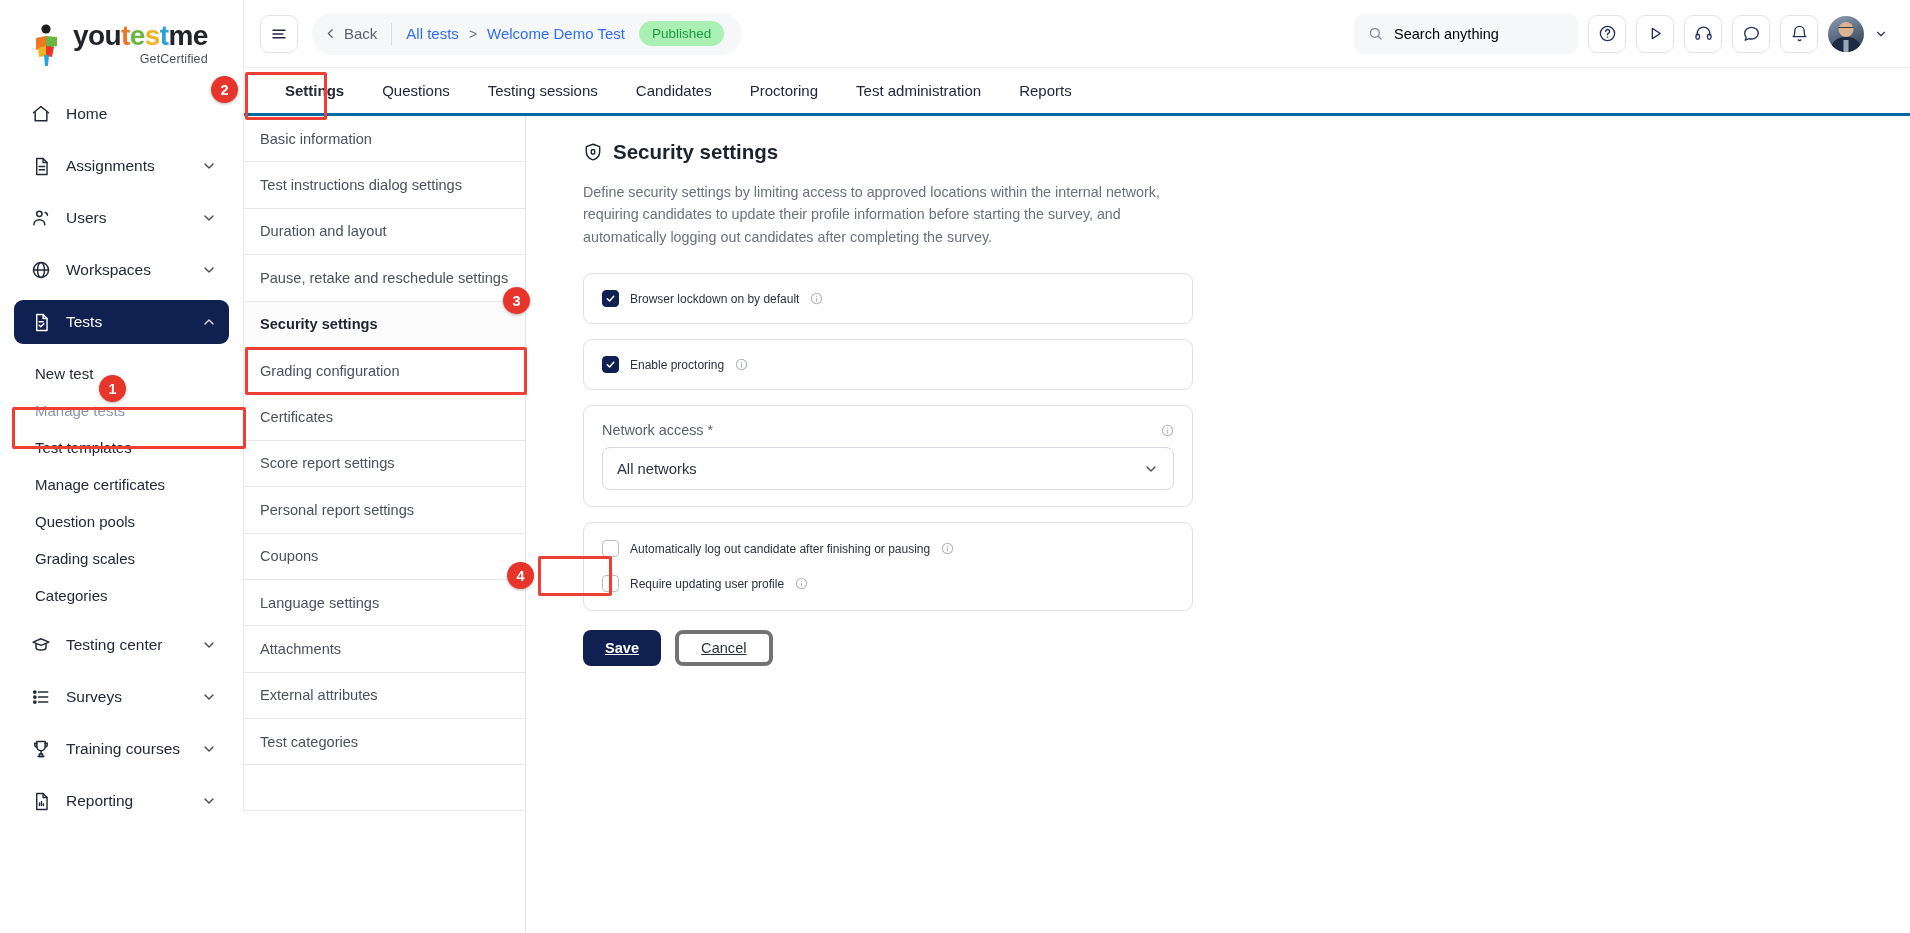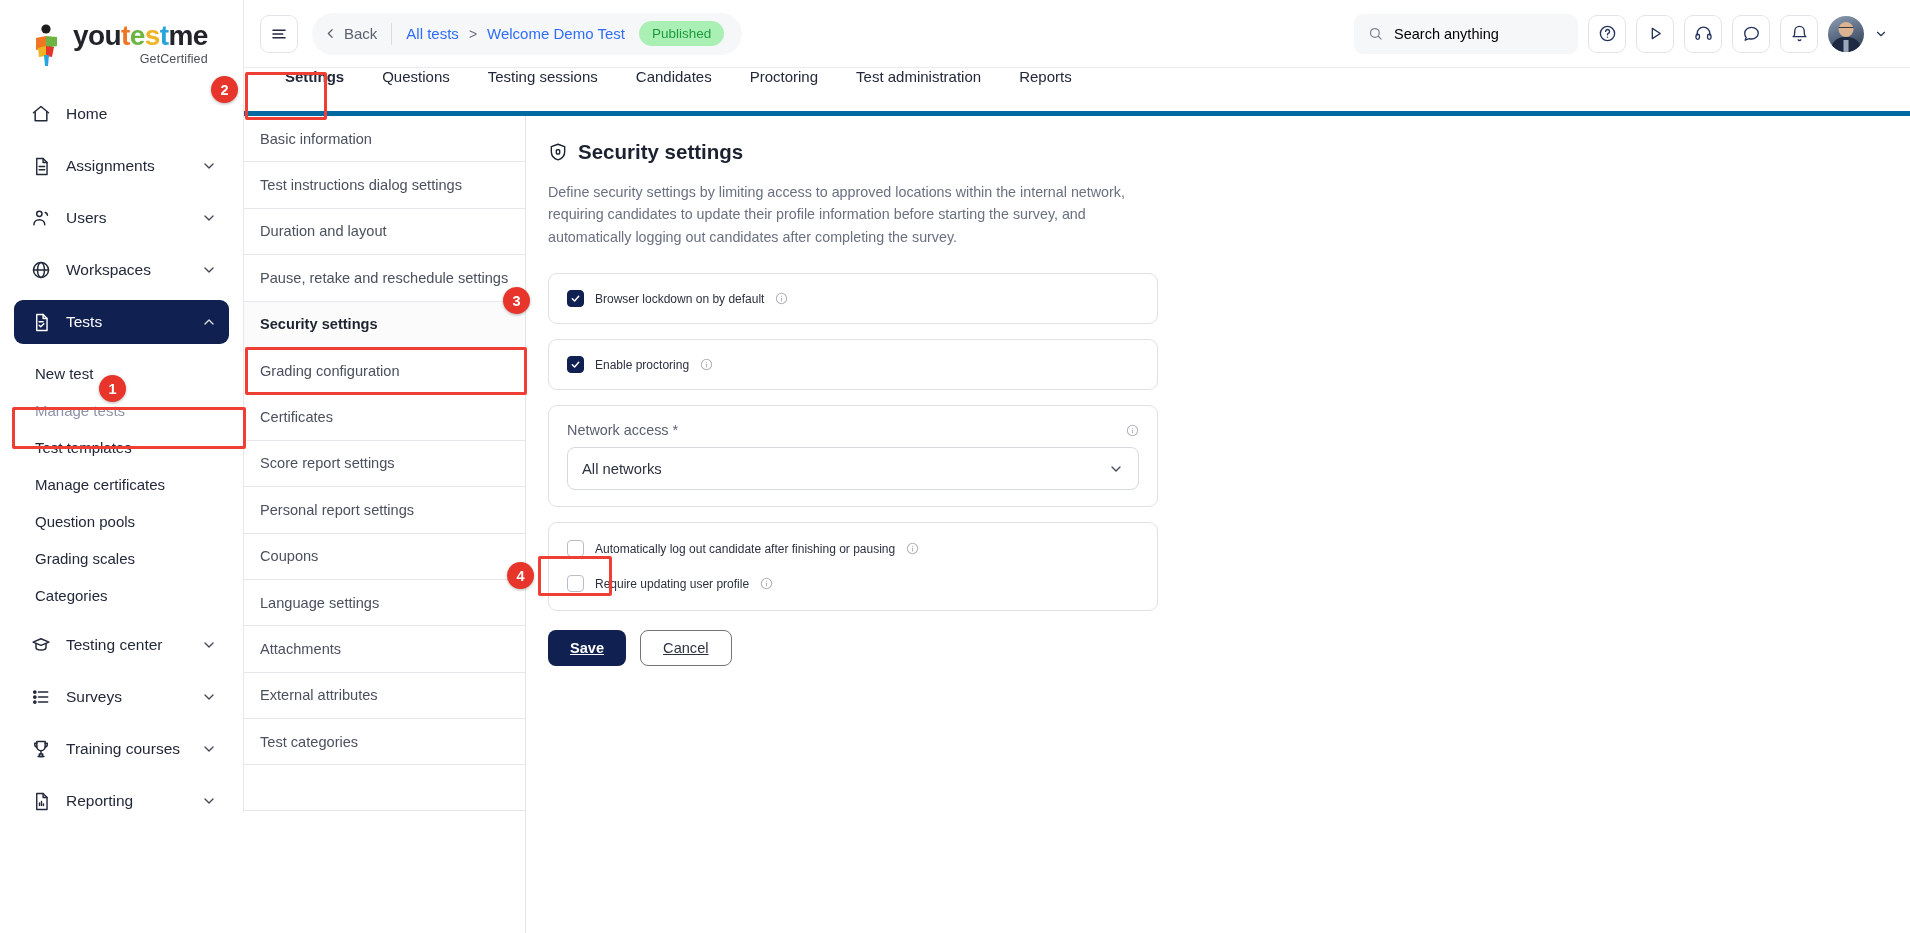--- a/index.html
+++ b/index.html
@@ -206,42 +206,43 @@
     position: absolute; left: 50%; top: 11px;
     transform: translateX(-50%);
     width: 15px; height: 4px;
     border-top: 1.6px solid #3a3a3a;
   }
 
   
   .tabs {
     height: 48px;
     display: flex;
-    align-items: flex-start;
+    align-items: center;
     padding-left: 22px;
-    border-bottom: 5px solid #0369a1;
+    border-bottom: 3px solid #0369a1;
     background: #fff;
     position: relative;
   }
   .tab {
     display: flex;
     align-items: center;
     padding: 0 19px;
     font-size: 15px;
     color: #23293a;
     cursor: pointer;
     white-space: nowrap;
   }
   .tab.active { font-weight: bold; }
 
   .content {
     flex: 1;
     display: flex;
     background: #fff;
     overflow: hidden;
+    gap: 35px;
   }
   .settings-list {
     width: 282px;
     min-width: 282px;
     border-right: 1px solid #e4e5ea;
     background: #fff;
   }
   .set-item {
     height: 46.4px;
     display: flex;
@@ -336,21 +337,21 @@
   .btn {
     height: 36px;
     border-radius: 8px;
     display: flex; align-items: center; justify-content: center;
     font-size: 14.6px;
     cursor: pointer;
     padding: 0 22px;
     text-decoration: underline;
   }
   .btn-primary { background: #102050; color: #fff; font-weight: bold; }
-  .btn-secondary { background: #fff; color: #2c3140; border: 1px solid #737373; }
+  .btn-secondary { background: #fff; color: #2c3140; border: 4px solid #737373; }
 
   
   .anno-box {
     position: absolute;
     border: 3px solid #ef3e33;
     border-radius: 2px;
     pointer-events: none;
     z-index: 50;
   }
   .anno-num {

